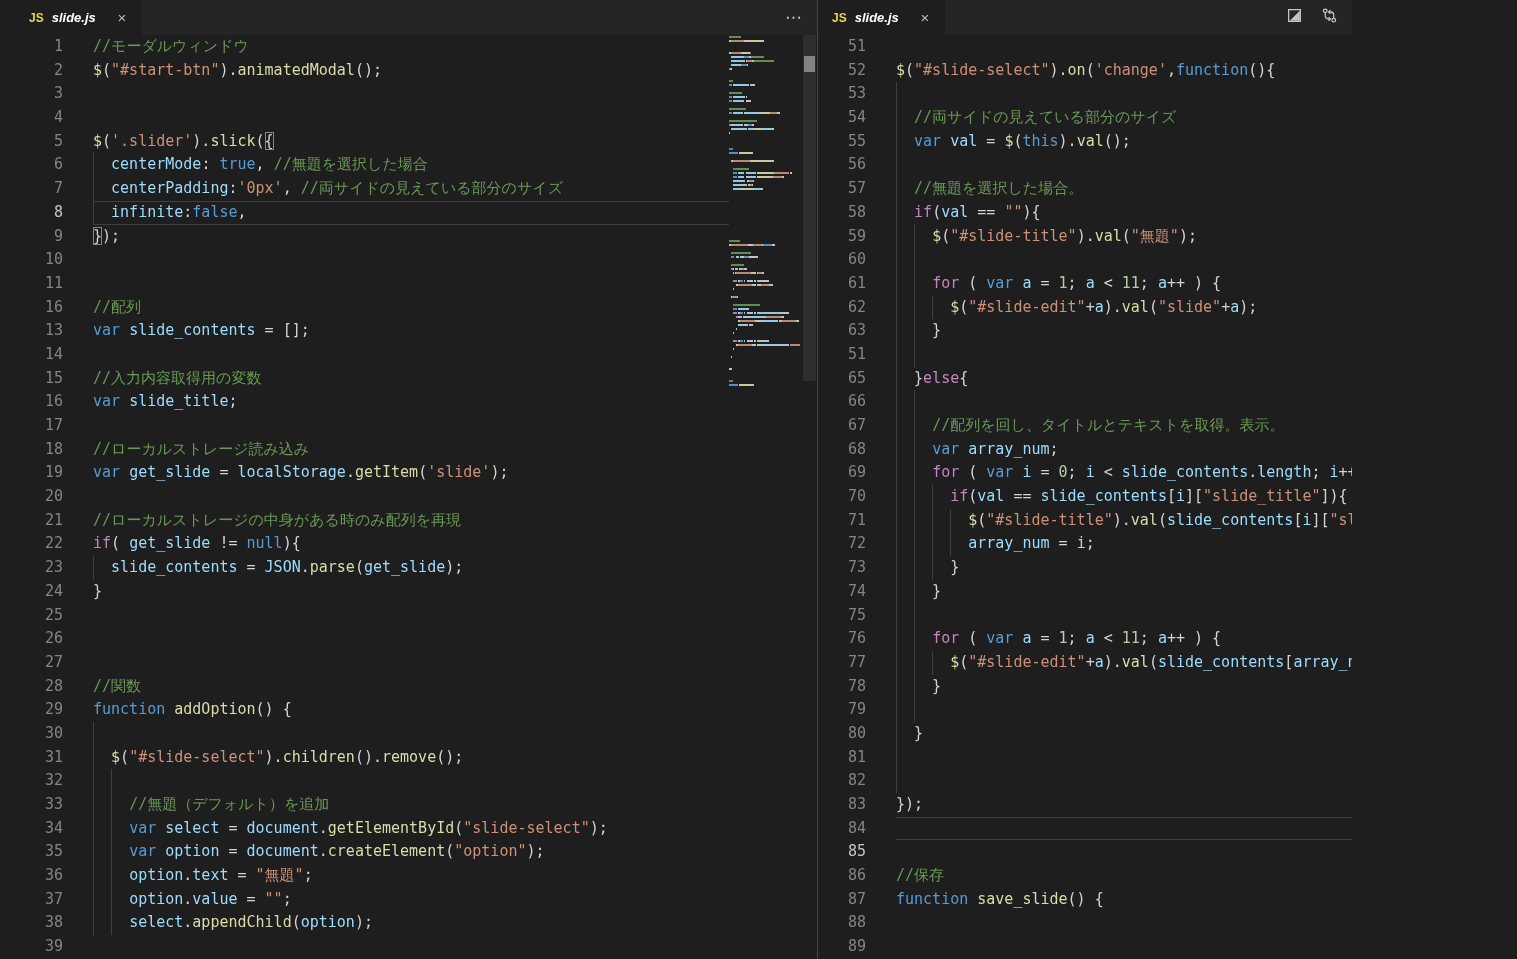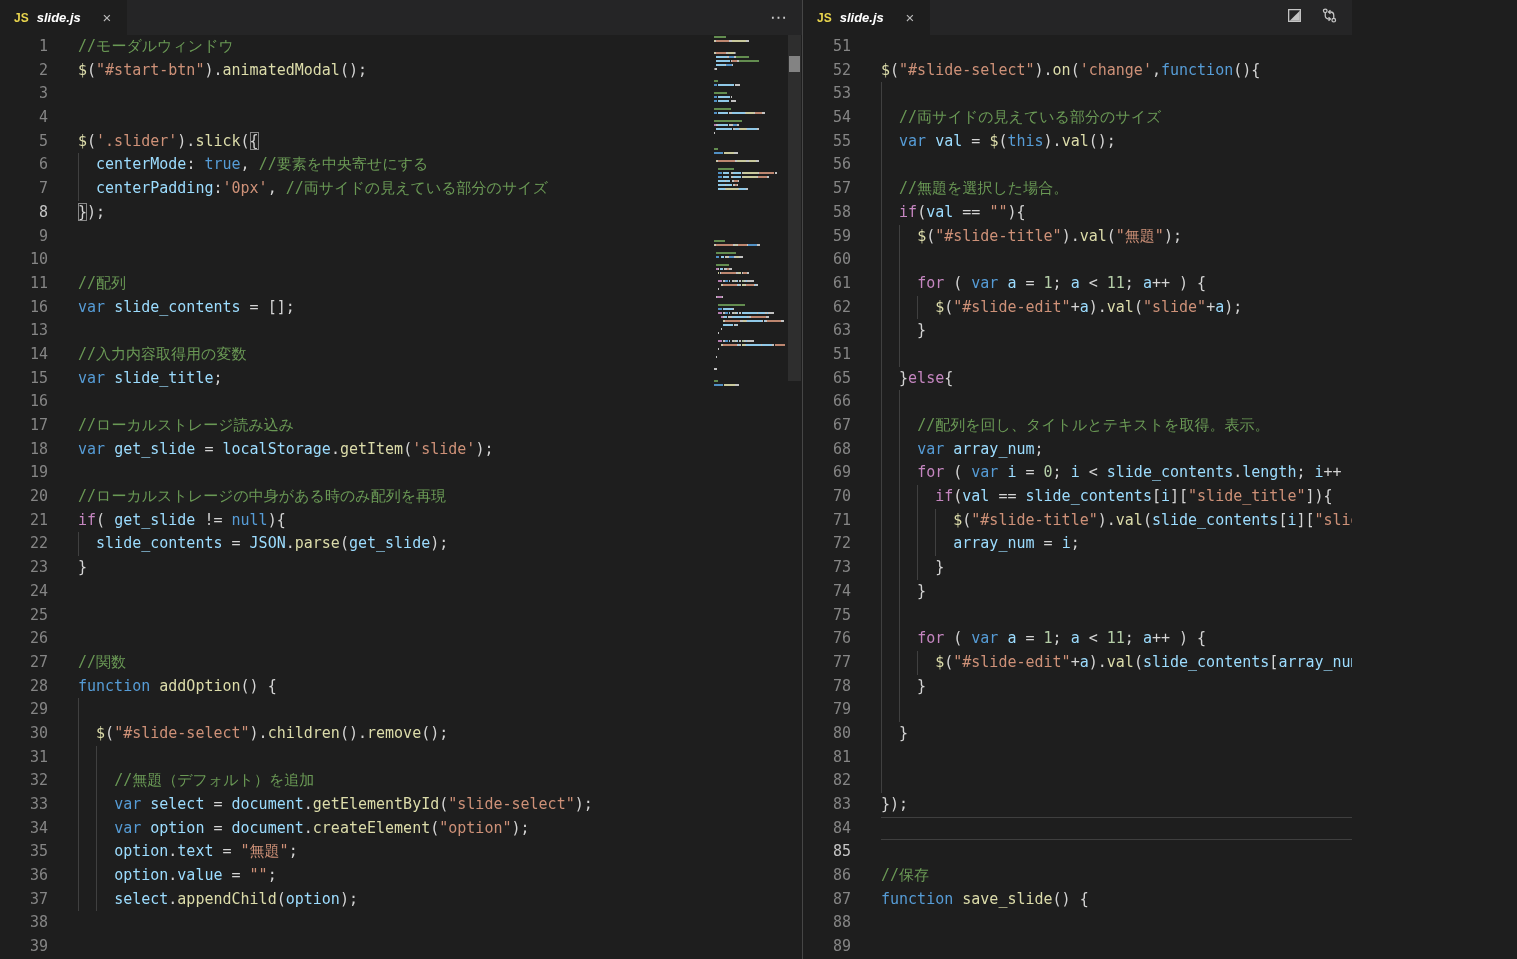--- a/index.html
+++ b/index.html
@@ -1,17 +1,17 @@
 <!DOCTYPE html>
 <html style="--editor-bg: #1e1e1e; --tabbar-bg: #252526; --tab-active-bg: #1e1e1e; --tab-label: #ffffff; --js-icon: #e8d44d; --line-number: #858585; --line-number-active: #c6c6c6; --active-line-border: #3f3f3f; --indent-guide: #404040; --group-border: #464646;"><head>
 <meta charset="utf-8">
 <style>
   *{margin:0;padding:0;box-sizing:border-box;}
   html,body{width:1517px;height:959px;overflow:hidden;background:#1e1e1e;}
-  .workbench{display:flex;width:1352px;height:959px;font-family:"DejaVu Sans Mono","Liberation Mono",monospace;}
+  .workbench{display:flex;width:1352px;height:959px;font-family:"DejaVu Sans Mono","Liberation Mono",monospace;padding-left:15px;}
   .group{position:relative;background:var(--editor-bg);overflow:hidden;height:100%;}
   .group.left{width:802px;flex:none;}
   .group.right{flex:1;border-left:1px solid var(--group-border);}
   .tabbar{height:35px;background:var(--tabbar-bg);display:flex;align-items:stretch;}
   .tab{display:flex;align-items:center;background:var(--tab-active-bg);padding:0 10px 0 14px;cursor:pointer;}
   .js-badge{color:var(--js-icon);font-weight:bold;font-size:12px;font-family:"Liberation Sans",sans-serif;margin-right:8px;}
   .tab-label{color:var(--tab-label);font-style:italic;font-weight:bold;font-size:13px;font-family:"Liberation Sans",sans-serif;}
   .tab-close{margin-left:16px;color:#bcbcbc;font-size:15px;width:20px;height:20px;display:flex;align-items:center;justify-content:center;border-radius:4px;font-family:"Liberation Sans",sans-serif;}
   .tab-actions{margin-left:auto;display:flex;align-items:center;gap:18px;padding-right:14px;}
   .more-btn{color:#cccccc;font-size:17px;letter-spacing:1px;cursor:pointer;font-family:"Liberation Sans",sans-serif;}
@@ -88,22 +88,23 @@
           <div class="ln">37</div>
           <div class="ln">38</div>
           <div class="ln">39</div>
         </div>
       <div class="code-area" id="code-left">
           <div class="code-line"><span class="tk-c">//モーダルウィンドウ</span></div>
           <div class="code-line"><span class="tk-f">$</span><span class="tk-p">(</span><span class="tk-s">"#start-btn"</span><span class="tk-p">).</span><span class="tk-f">animatedModal</span><span class="tk-p">();</span></div>
           <div class="code-line"></div>
           <div class="code-line"></div>
           <div class="code-line"><span class="tk-f">$</span><span class="tk-p">(</span><span class="tk-s">'.slider'</span><span class="tk-p">).</span><span class="tk-f">slick</span><span class="tk-p">(</span><span class="tk-p tk-bm">{</span></div>
-          <div class="code-line"><span class="indent-guide" style="left: 0ch;"></span><span class="tk-p">  </span><span class="tk-v">centerMode</span><span class="tk-p">: </span><span class="tk-k">true</span><span class="tk-p">, </span><span class="tk-c">//要素を中央寄せにする</span></div>
+          <div class="code-line"><span class="indent-guide" style="left: 0ch;"></span><span class="tk-p">  </span><span class="tk-v">centerMode</span><span class="tk-p">: </span><span class="tk-k">true</span><span class="tk-p">, </span><span class="tk-c">//無題を選択した場合</span></div>
           <div class="code-line"><span class="indent-guide" style="left: 0ch;"></span><span class="tk-p">  </span><span class="tk-v">centerPadding</span><span class="tk-p">:</span><span class="tk-s">'0px'</span><span class="tk-p">, </span><span class="tk-c">//両サイドの見えている部分のサイズ</span></div>
+          <div class="code-line active"><span class="indent-guide" style="left: 0ch;"></span><span class="tk-p">  </span><span class="tk-v">infinite</span><span class="tk-p">:</span><span class="tk-k">false</span><span class="tk-p">,</span></div>
           <div class="code-line"><span class="tk-p tk-bm">}</span><span class="tk-p">);</span></div>
           <div class="code-line"></div>
           <div class="code-line"></div>
           <div class="code-line"><span class="tk-c">//配列</span></div>
           <div class="code-line"><span class="tk-k">var</span><span class="tk-p"> </span><span class="tk-v">slide_contents</span><span class="tk-p"> = [];</span></div>
           <div class="code-line"></div>
           <div class="code-line"><span class="tk-c">//入力内容取得用の変数</span></div>
           <div class="code-line"><span class="tk-k">var</span><span class="tk-p"> </span><span class="tk-v">slide_title</span><span class="tk-p">;</span></div>
           <div class="code-line"></div>
           <div class="code-line"><span class="tk-c">//ローカルストレージ読み込み</span></div>

